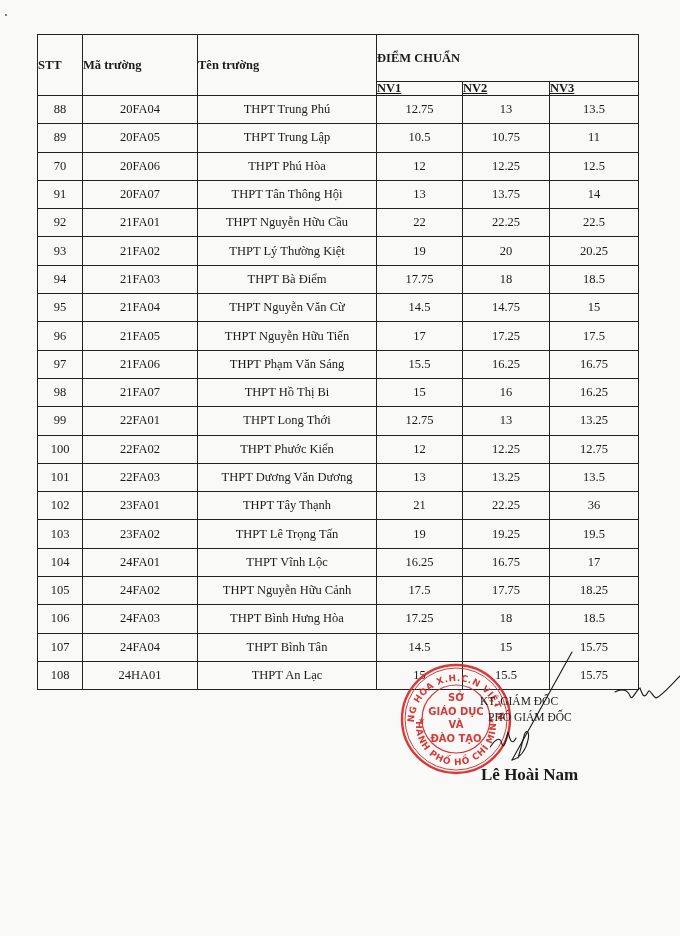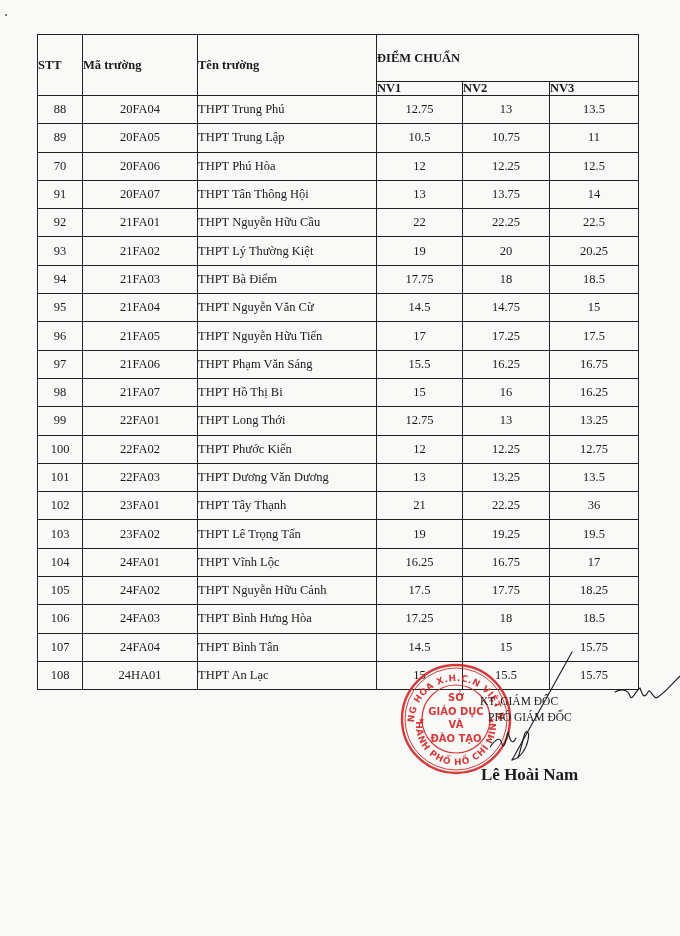--- a/index.html
+++ b/index.html
@@ -36,24 +36,24 @@
       border: 1.3px solid #222;
       padding: 0;
       font-size: 12.5px;
       vertical-align: middle;
     }
     table.scores th {
       font-weight: bold;
       text-align: left;
     }
     th.h-main { height: 46px; }
-    th.h-sub { height: 13px; font-size: 12.5px; line-height: 13px; }
+    th.h-sub { height: 13px; font-size: 12.5px; line-height: 13px; text-decoration: underline; }
     td { height: 27.3px; }
     td.c { text-align: center; }
-    td.l { text-align: left; padding-left: 3px; }
+    td.l { text-align: center; padding-left: 3px; }
 
     
     .stamp {
       position: absolute;
       left: 400px;
       top: 663px;
       width: 112px;
       height: 112px;
       pointer-events: none;
     }

